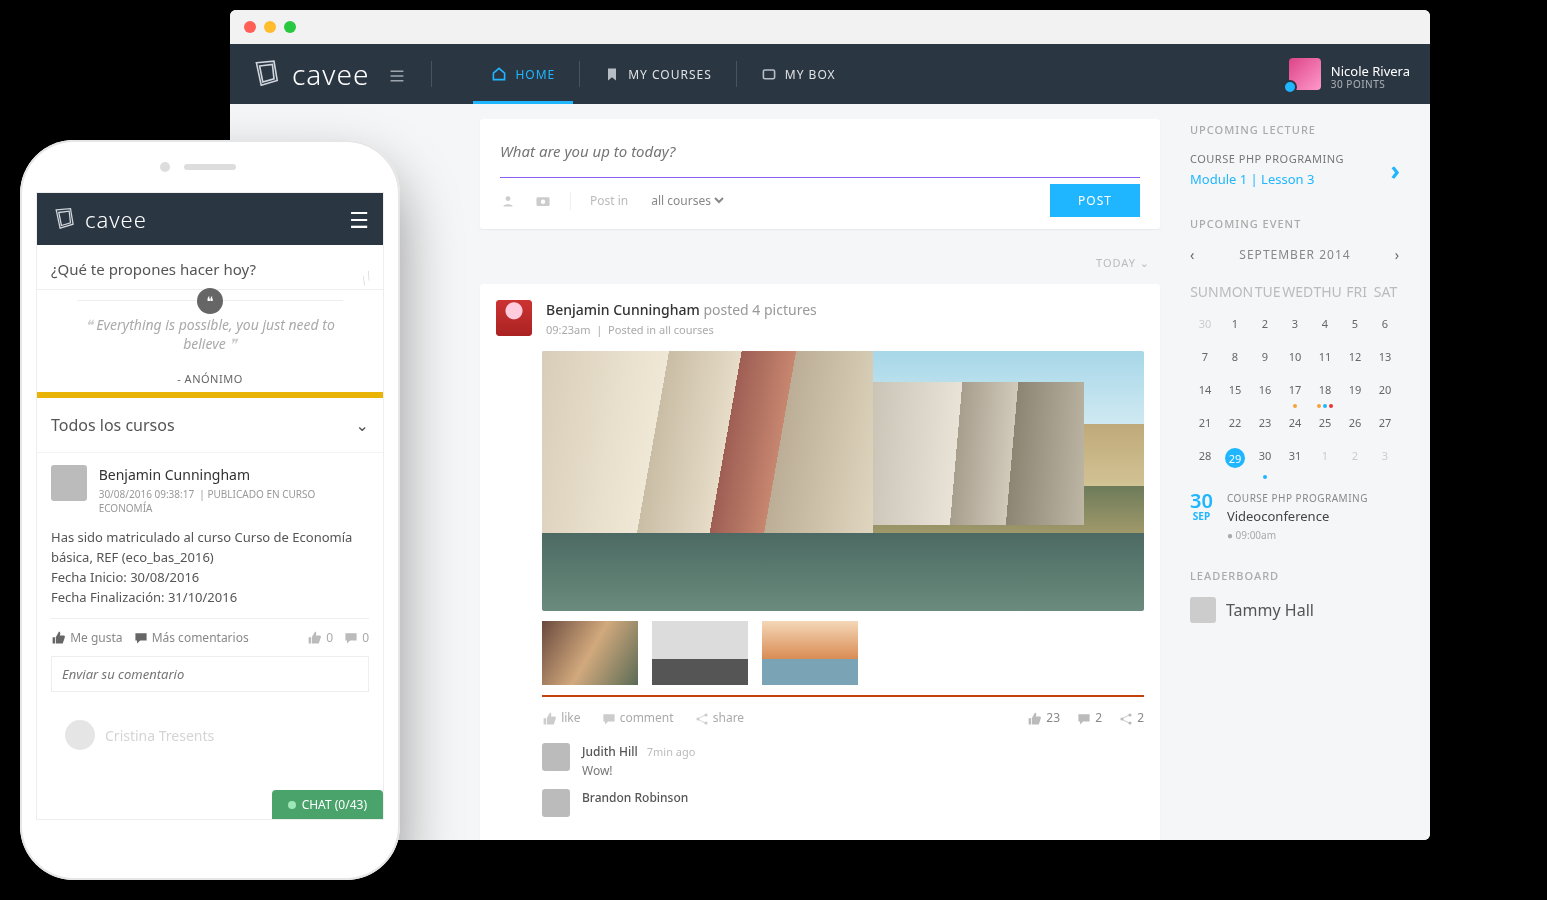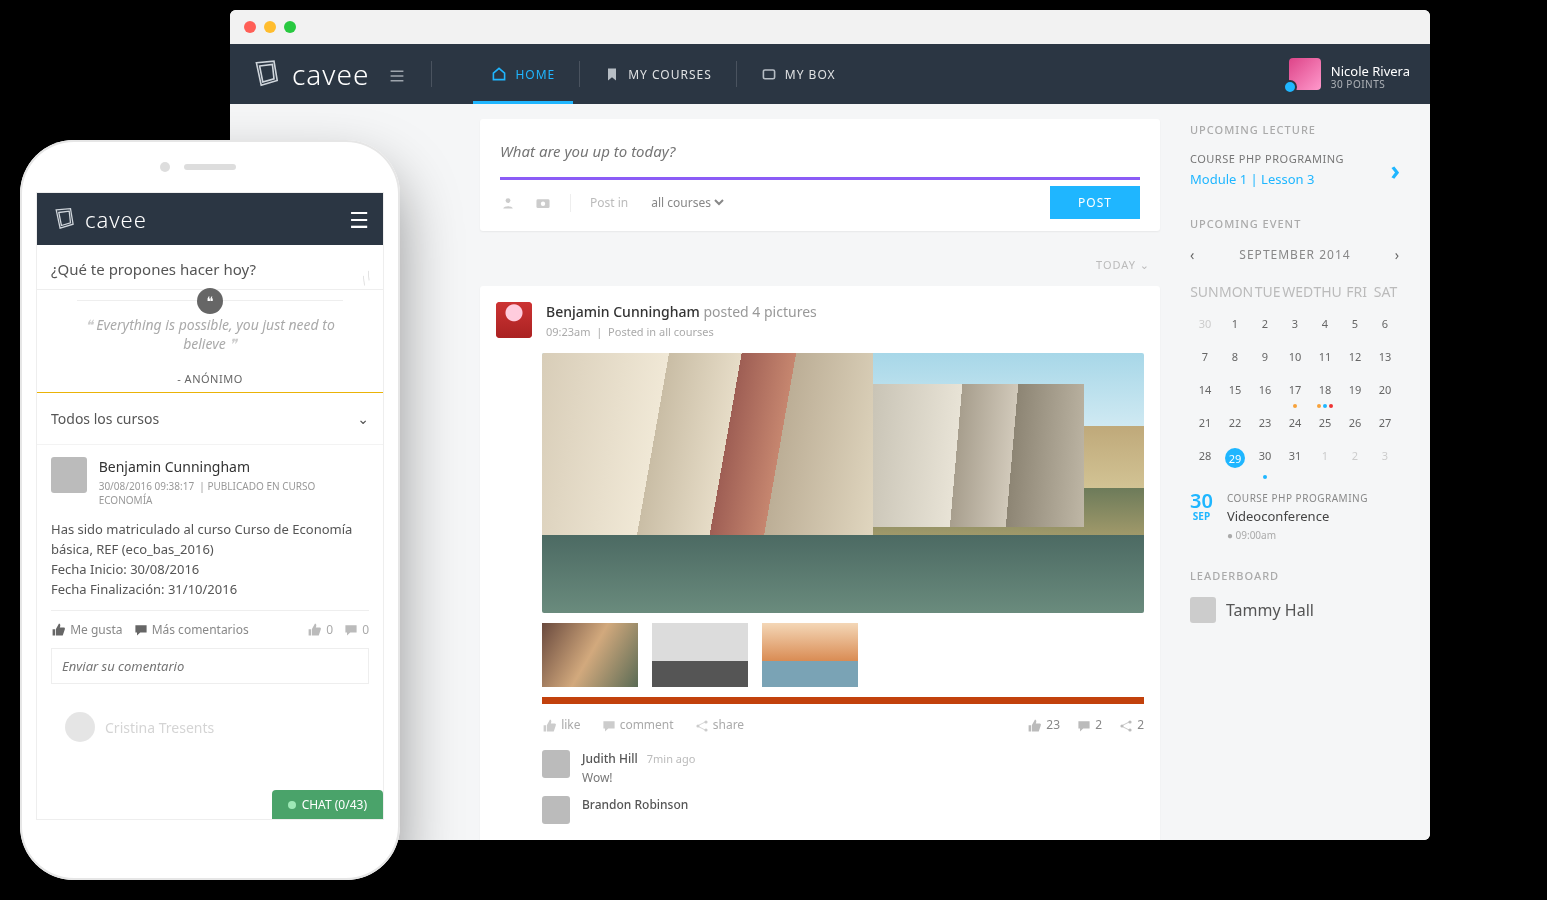--- a/index.html
+++ b/index.html
@@ -25,21 +25,21 @@
   .d-nav-item.active{color:#1fb6ff;opacity:1;border-bottom:3px solid #1fb6ff;padding-top:3px}
   .d-user{margin-left:auto;display:flex;align-items:flex-end;gap:10px}
   .d-user-avatar{width:32px;height:32px;border-radius:4px;background:linear-gradient(135deg,#d48,#f9c);position:relative}
   .d-user-badge{position:absolute;left:-6px;bottom:-4px;width:14px;height:14px;border-radius:50%;background:#1fb6ff;border:2px solid #2b3643}
   .d-user-meta{line-height:1.15}
   .d-user-name{font-size:13px}
   .d-user-pts{font-size:10px;opacity:.6;letter-spacing:.5px}
   .d-body{flex:1;display:flex;background:#f5f6f7;overflow:hidden}
   .d-main{flex:1;padding:15px 20px 0 250px;overflow:hidden}
   .compose{background:#fff;border-radius:3px;padding:16px 20px 12px;box-shadow:0 1px 2px rgba(0,0,0,.06);margin-bottom:20px}
-  .compose input.text{width:100%;border:none;outline:none;font-style:italic;color:#ef4444;font-size:15px;padding:6px 0 16px;border-bottom:3px solid #8b5cf6}
+  .compose input.text{width:100%;border:none;outline:none;font-style:italic;color:#ef4444;font-size:15px;padding:6px 0 16px;border-bottom:1px solid #8b5cf6}
   .compose-row{display:flex;align-items:center;padding-top:6px;gap:19px;color:#bbb}
   .compose-row .sep{width:1px;height:18px;background:#eee}
   .compose-row .postin{font-size:12px}
   .compose-row select{border:none;background:none;font-size:12px;color:#888}
   .compose-row .post-btn{margin-left:auto;background:#1fb6ff;color:#fff;border:none;padding:8px 28px;font-size:12px;letter-spacing:1px;cursor:pointer}
   .feed-filter{text-align:right;font-size:11px;color:#bbb;letter-spacing:1px;padding:6px 10px 14px}
   .post{background:#fff;border-radius:3px;box-shadow:0 1px 2px rgba(0,0,0,.06);padding:16px}
   .post-head{display:flex;gap:14px;align-items:flex-start}
   .post-avatar{width:36px;height:36px;border-radius:4px;background:#e33;position:relative;overflow:hidden}
   .post-avatar::after{content:"";position:absolute;inset:0;background:radial-gradient(circle at 50% 30%,#fcd 8px,transparent 9px),linear-gradient(#c33,#a22)}
@@ -48,21 +48,21 @@
   .post-author .act{color:#999}
   .post-sub{font-size:11px;color:#aaa;margin-top:3px}
   .post-image{margin:14px 0 10px 46px;height:260px;border-radius:2px;background:linear-gradient(180deg,#a7d7e8 0%,#cfe9f2 28%,#bfa97a 28%,#d2c394 52%,#6d7b5a 52%,#a0996a 70%,#4c6a63 70%,#6a8b7d 100%);position:relative;overflow:hidden}
   .post-image::before{content:"";position:absolute;left:0;top:0;width:55%;height:70%;background:linear-gradient(100deg,#d8cdb8 0%,#f0e8d6 35%,#c9bda5 35%,#e6dcc7 55%,#9e5e54 55%,#c6866f 70%,#bcae96 70%,#e0d6bf 100%)}
   .post-image::after{content:"";position:absolute;right:10%;top:12%;width:35%;height:55%;background:linear-gradient(95deg,#c9c4b6 0%,#e8e3d6 40%,#a79e8d 40%,#d1c9ba 65%,#8d8574 65%,#bfb7a6 100%)}
   .thumbs{display:flex;gap:14px;margin-left:46px;margin-bottom:10px}
   .thumb{width:96px;height:64px;background:#888}
   .thumb.t1{background:linear-gradient(120deg,#6a4a3e,#d2a97d,#5a6b55)}
   .thumb.t2{background:linear-gradient(180deg,#dcdcdc 60%,#555 60%)}
   .thumb.t3{background:linear-gradient(180deg,#f4d7b7,#d98b53 60%,#7aa3b5 60%)}
-  .post-actions{display:flex;align-items:center;gap:20px;border-top:7px solid #c2410c;padding:12px 0 4px;margin-left:46px;color:#aaa;font-size:12px}
+  .post-actions{display:flex;align-items:center;gap:20px;border-top:2px solid #c2410c;padding:12px 0 4px;margin-left:46px;color:#aaa;font-size:12px}
   .post-actions .right{margin-left:auto;display:flex;gap:16px;align-items:center}
   .post-actions .cnt{color:#888;font-size:12px}
   .cm{margin-left:46px;padding-top:12px}
   .cm-row{display:flex;gap:12px;align-items:flex-start;margin-bottom:10px;font-size:12px;color:#888}
   .cm-av{width:28px;height:28px;border-radius:3px;background:#bbb}
   .cm-name{color:#555;font-weight:500;margin-right:6px}
   .cm-time{color:#bbb;font-size:11px}
   .cm-text{color:#777;margin-top:2px}
 
   .d-side{width:250px;padding:18px 30px 0 10px;color:#555}
@@ -104,21 +104,21 @@
   .m-logo{display:flex;align-items:center;gap:8px;font-size:22px;font-weight:300;letter-spacing:1px}
   .m-logo svg{width:26px;height:26px}
   .m-menu{font-size:22px;cursor:pointer}
   .m-compose{padding:14px 14px 10px;color:#555;border-bottom:1px solid #eee;font-size:15px;position:relative}
   .m-compose .resize{position:absolute;right:10px;bottom:4px;color:#ccc;font-size:10px;transform:rotate(-45deg)}
   .m-quote-wrap{padding:10px 30px 6px;text-align:center}
   .m-quote-sep{border-top:1px solid #eee;position:relative;margin:0 10px 14px}
   .m-quote-sep span{position:absolute;top:-13px;left:50%;transform:translateX(-50%);width:26px;height:26px;border-radius:50%;background:#666;color:#fff;display:flex;align-items:center;justify-content:center;font-size:13px}
   .m-quote{font-style:italic;color:#aaa;font-size:14px}
   .m-quote-author{font-size:11px;color:#666;margin-top:18px;letter-spacing:.5px}
-  .m-courses{display:flex;justify-content:space-between;align-items:center;padding:16px 14px;font-size:14px;color:#555;border-top:1px solid #eab308;border-bottom:1px solid #f3f3f3}
+  .m-courses{display:flex;justify-content:space-between;align-items:center;padding:16px 14px;font-size:16px;color:#555;border-top:6px solid #eab308;border-bottom:1px solid #f3f3f3}
   .m-post{padding:12px 14px 0}
   .m-post-head{display:flex;gap:12px}
   .m-av{width:36px;height:36px;background:#bbb;border-radius:3px}
   .m-author-name{font-size:14px;color:#333}
   .m-author-sub{font-size:10px;color:#999;margin-top:3px}
   .m-content{font-size:13px;color:#555;line-height:1.55;padding:12px 0 10px 0}
   .m-actions{display:flex;align-items:center;gap:10px;border-top:1px solid #eee;padding:10px 0;color:#888;font-size:12px}
   .m-actions .r{margin-left:auto;display:flex;gap:10px;align-items:center;color:#aaa}
   .m-input{width:100%;border:1px solid #eee;padding:8px 10px;font-style:italic;color:#999;font-size:13px}
   .m-next{display:flex;align-items:center;gap:10px;padding:14px 14px 0;color:#aaa;font-size:14px}

